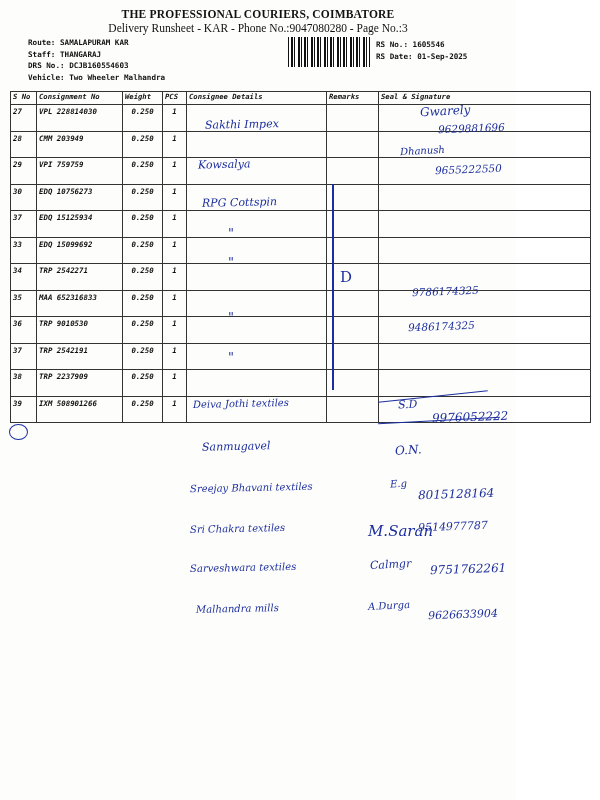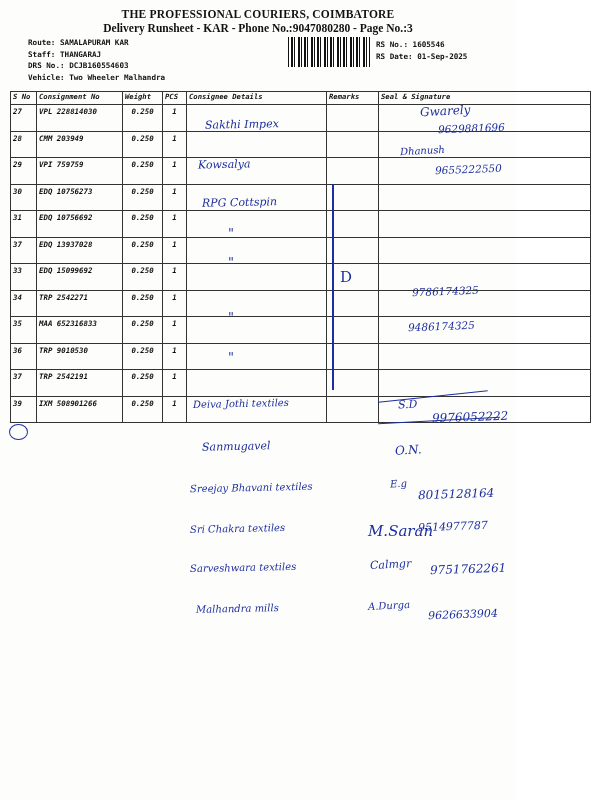--- a/index.html
+++ b/index.html
@@ -32,21 +32,21 @@
   .company {
     text-align: center;
     font-family: "Liberation Serif", serif;
     font-weight: bold;
     font-size: 11.5px;
     letter-spacing: .2px;
   }
   .subtitle {
     text-align: center;
     font-family: "Liberation Serif", serif;
-    font-weight: bold;
+    font-weight: normal;
     font-size: 11.5px;
     margin-top: 2px;
   }
 
   .meta {
     position: relative;
     margin-top: 3px;
     height: 52px;
     font-size: 7.6px;
     font-weight: bold;
@@ -238,31 +238,22 @@
       <tr>
         <td class="c-sno">30</td>
         <td class="c-cons">EDQ 10756273</td>
         <td class="c-wt">0.250</td>
         <td class="c-pcs">1</td>
         <td class="c-det"></td>
         <td class="c-rem"></td>
         <td class="c-sign"></td>
       </tr>
       <tr>
-        <td class="c-sno">31</td>
-        <td class="c-cons">EDQ 10756692</td>
-        <td class="c-wt">0.250</td>
-        <td class="c-pcs">1</td>
-        <td class="c-det"></td>
-        <td class="c-rem"></td>
-        <td class="c-sign"></td>
-      </tr>
-      <tr>
         <td class="c-sno">37</td>
-        <td class="c-cons">EDQ 13937028</td>
+        <td class="c-cons">EDQ 15125934</td>
         <td class="c-wt">0.250</td>
         <td class="c-pcs">1</td>
         <td class="c-det"></td>
         <td class="c-rem"></td>
         <td class="c-sign"></td>
       </tr>
       <tr>
         <td class="c-sno">33</td>
         <td class="c-cons">EDQ 15099692</td>
         <td class="c-wt">0.250</td>
@@ -294,20 +285,29 @@
         <td class="c-cons">TRP 9010530</td>
         <td class="c-wt">0.250</td>
         <td class="c-pcs">1</td>
         <td class="c-det"></td>
         <td class="c-rem"></td>
         <td class="c-sign"></td>
       </tr>
       <tr>
         <td class="c-sno">37</td>
         <td class="c-cons">TRP 2542191</td>
+        <td class="c-wt">0.250</td>
+        <td class="c-pcs">1</td>
+        <td class="c-det"></td>
+        <td class="c-rem"></td>
+        <td class="c-sign"></td>
+      </tr>
+      <tr>
+        <td class="c-sno">38</td>
+        <td class="c-cons">TRP 2237909</td>
         <td class="c-wt">0.250</td>
         <td class="c-pcs">1</td>
         <td class="c-det"></td>
         <td class="c-rem"></td>
         <td class="c-sign"></td>
       </tr>
       <tr>
         <td class="c-sno">39</td>
         <td class="c-cons">IXM 508901266</td>
         <td class="c-wt">0.250</td>

